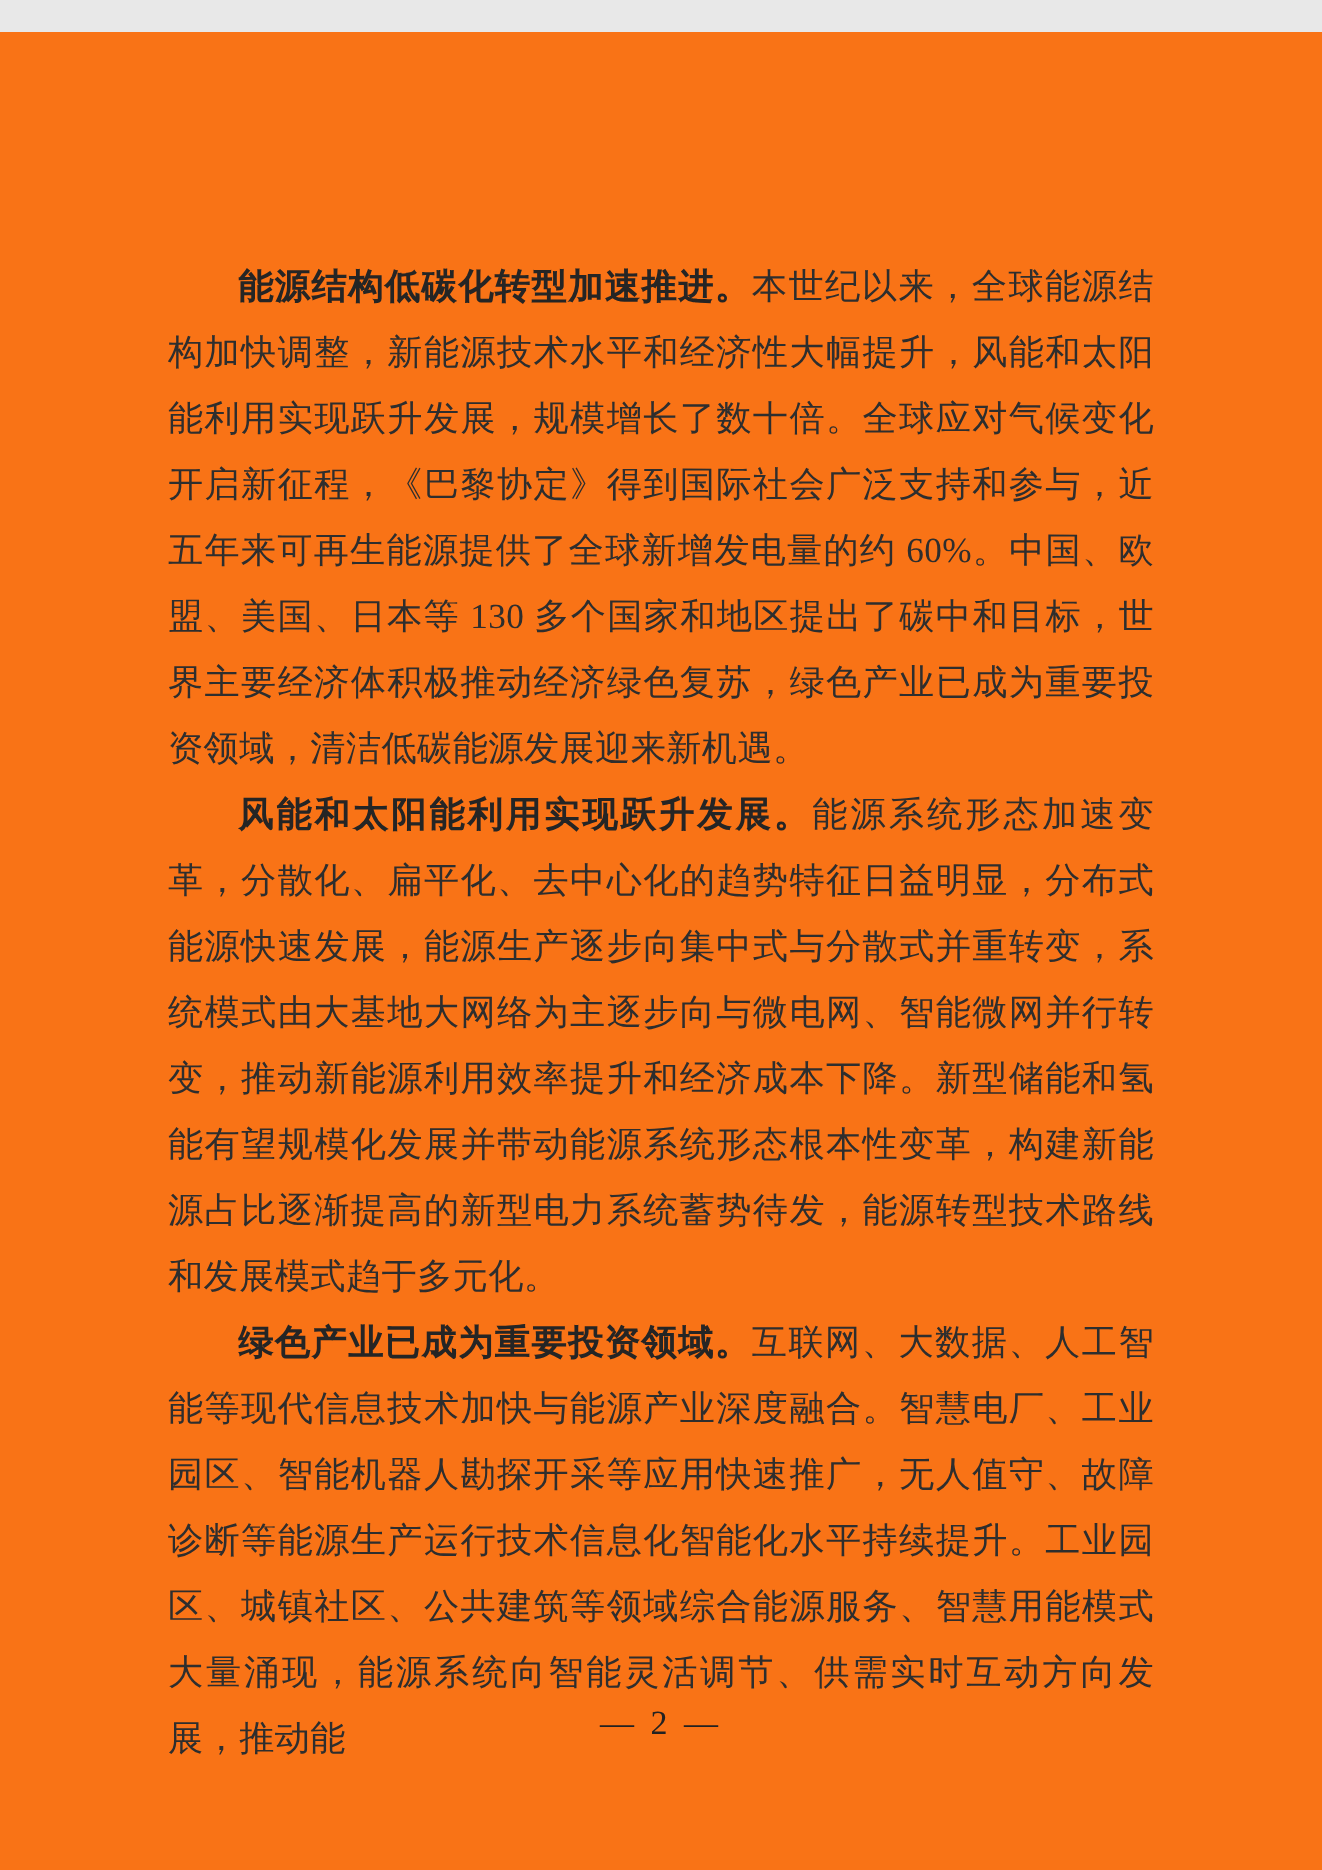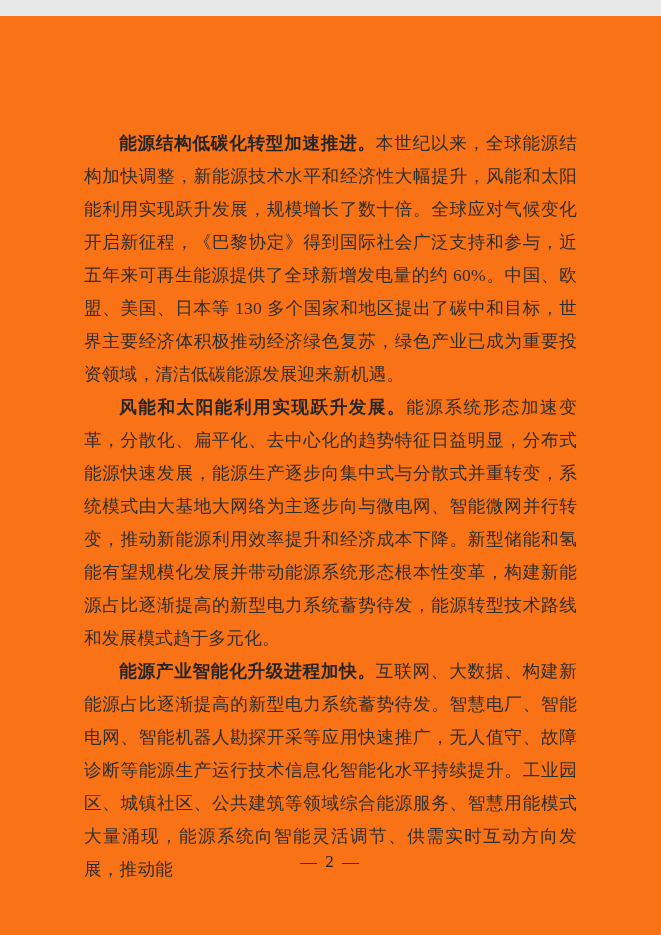--- a/index.html
+++ b/index.html
@@ -50,16 +50,16 @@
     letter-spacing: 2px;
   }
 </style>
 </head>
 <body>
 
 <div class="page">
   <div class="content">
     <p><span class="lead">能源结构低碳化转型加速推进。</span><span>本世纪以来，全球能源结构加快调整，新能源技术水平和经济性大幅提升，风能和太阳能利用实现跃升发展，规模增长了数十倍。全球应对气候变化开启新征程，《巴黎协定》得到国际社会广泛支持和参与，近五年来可再生能源提供了全球新增发电量的约 60%。中国、欧盟、美国、日本等 130 多个国家和地区提出了碳中和目标，世界主要经济体积极推动经济绿色复苏，绿色产业已成为重要投资领域，清洁低碳能源发展迎来新机遇。</span></p>
     <p><span class="lead">风能和太阳能利用实现跃升发展。</span><span>能源系统形态加速变革，分散化、扁平化、去中心化的趋势特征日益明显，分布式能源快速发展，能源生产逐步向集中式与分散式并重转变，系统模式由大基地大网络为主逐步向与微电网、智能微网并行转变，推动新能源利用效率提升和经济成本下降。新型储能和氢能有望规模化发展并带动能源系统形态根本性变革，构建新能源占比逐渐提高的新型电力系统蓄势待发，能源转型技术路线和发展模式趋于多元化。</span></p>
-    <p><span class="lead">能源产业智能化升级进程加快。</span><span>互联网、大数据、构建新能源占比逐渐提高的新型电力系统蓄势待发。智慧电厂、智能电网、智能机器人勘探开采等应用快速推广，无人值守、故障诊断等能源生产运行技术信息化智能化水平持续提升。工业园区、城镇社区、公共建筑等领域综合能源服务、智慧用能模式大量涌现，能源系统向智能灵活调节、供需实时互动方向发展，推动能</span></p>
+    <p><span class="lead">绿色产业已成为重要投资领域。</span><span>互联网、大数据、人工智能等现代信息技术加快与能源产业深度融合。智慧电厂、工业园区、智能机器人勘探开采等应用快速推广，无人值守、故障诊断等能源生产运行技术信息化智能化水平持续提升。工业园区、城镇社区、公共建筑等领域综合能源服务、智慧用能模式大量涌现，能源系统向智能灵活调节、供需实时互动方向发展，推动能</span></p>
   </div>
   <div class="pagenum">— 2 —</div>
 </div>
 
 </body></html>

